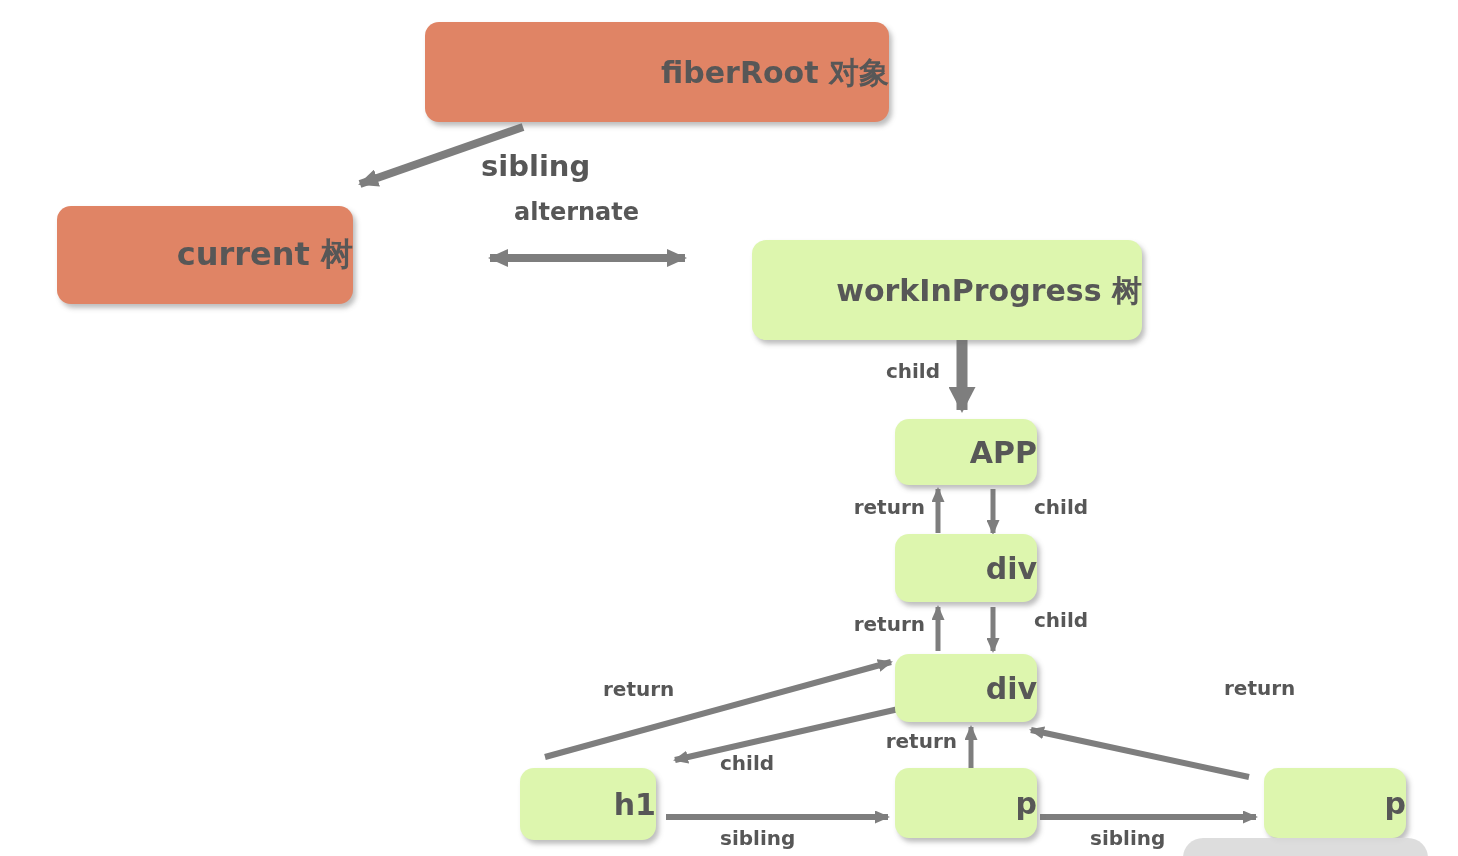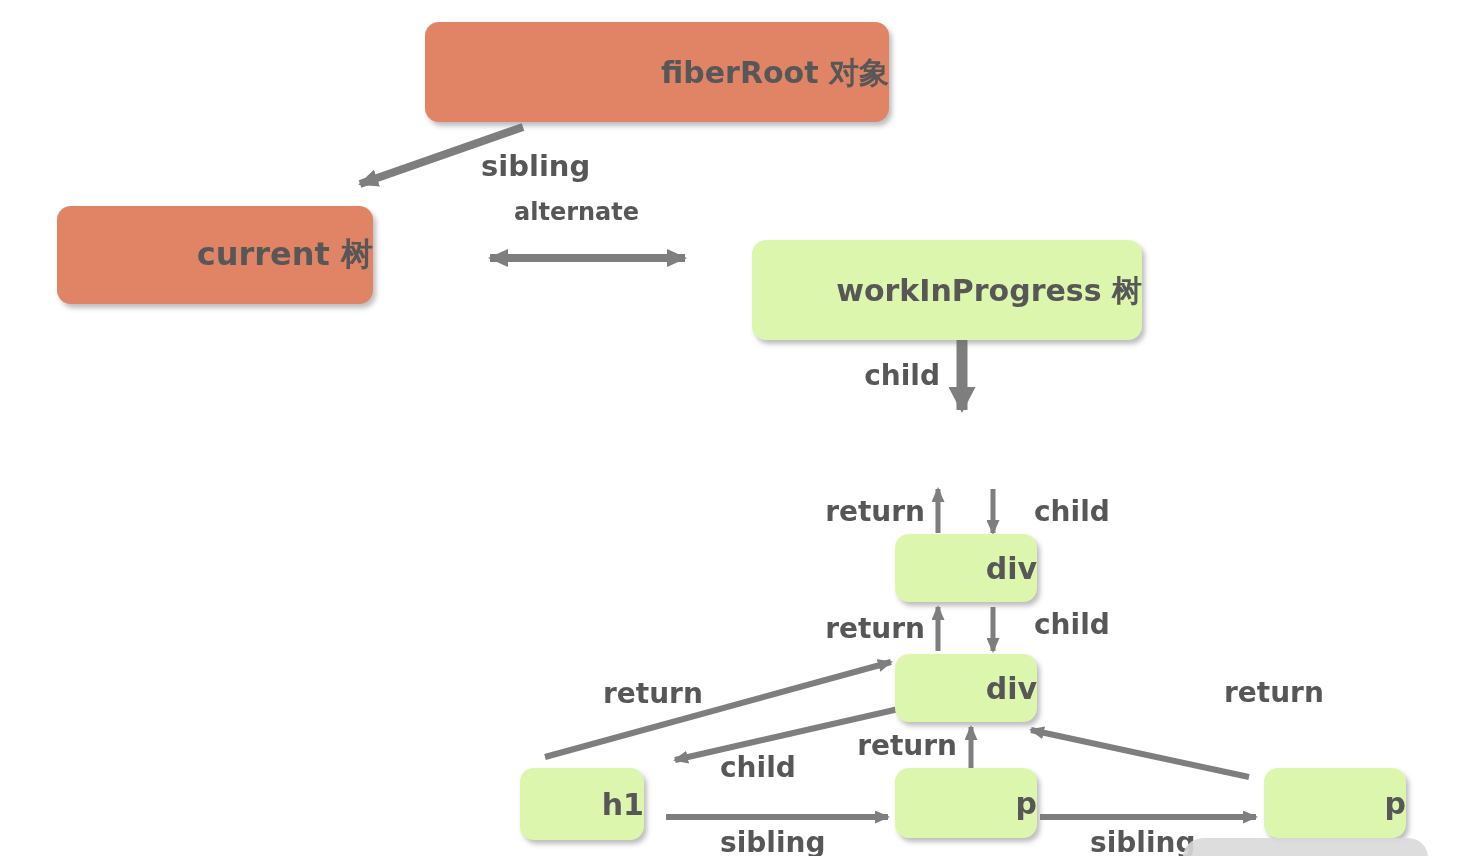--- a/index.html
+++ b/index.html
@@ -21,21 +21,21 @@
     text-align:center;
     line-height:1.3;
   }
   .orange{background:#E08465;}
   .green{background:#DDF6AE;}
   .lbl{
     position:absolute;
     font-weight:bold;
     color:#575757;
     white-space:nowrap;
-    font-size:28px;
+    font-size:20px;
   }
   svg.arrows{position:absolute;left:0;top:0;}
   .watermark{
     position:absolute;
     left:1183px;top:838px;
     width:245px;height:40px;
     border-radius:20px;
     background:#d9d9d9;
     opacity:0.9;
   }
@@ -75,30 +75,31 @@
     <line x1="1249" y1="777" x2="1031" y2="730" stroke="#7E7E7E" stroke-width="6" marker-end="url(#ah-s)"></line>
 
     <line x1="666" y1="817" x2="888" y2="817" stroke="#7E7E7E" stroke-width="6" marker-end="url(#ah-s)"></line>
     <line x1="1040" y1="817" x2="1256" y2="817" stroke="#7E7E7E" stroke-width="6" marker-end="url(#ah-s)"></line>
   </svg>
 
   <div class="box orange" style="left:425px;top:22px;width:464px;height:100px;font-size:30px;">
     <span>fiberRoot 对象</span>
   </div>
 
-  <div class="box orange" style="left:57px;top:206px;width:296px;height:98px;font-size:32px;padding-left:20px;">current 树</div>
+  <div class="box orange" style="left:57px;top:206px;width:296px;height:98px;font-size:32px;">current 树</div>
 
   <div class="box green" style="left:752px;top:206px;width:390px;height:100px;font-size:30px;margin-top:34px;">workInProgress 树</div>
 
+  <div class="box green" style="left:895px;top:419px;width:142px;height:66px;font-size:30px;">APP</div>
 
   <div class="box green" style="left:895px;top:534px;width:142px;height:68px;font-size:30px;">div</div>
 
   <div class="box green" style="left:895px;top:654px;width:142px;height:68px;font-size:30px;">div</div>
 
-  <div class="box green" style="left:520px;top:768px;width:124px;height:72px;font-size:30px;">h1</div>
+  <div class="box green" style="left:520px;top:768px;width:136px;height:72px;font-size:30px;">h1</div>
 
   <div class="box green" style="left:895px;top:768px;width:142px;height:70px;font-size:30px;">p</div>
 
   <div class="box green" style="left:1264px;top:768px;width:142px;height:70px;font-size:30px;">p</div>
 
   <span class="lbl" style="left:481px;top:149px;font-size:29px;">sibling</span>
   <span class="lbl" style="left:514px;top:198px;font-size:24px;">alternate</span>
   <span class="lbl" style="right:518px;top:359px;">child</span>
 
   <span class="lbl" style="right:533px;top:495px;">return</span>

